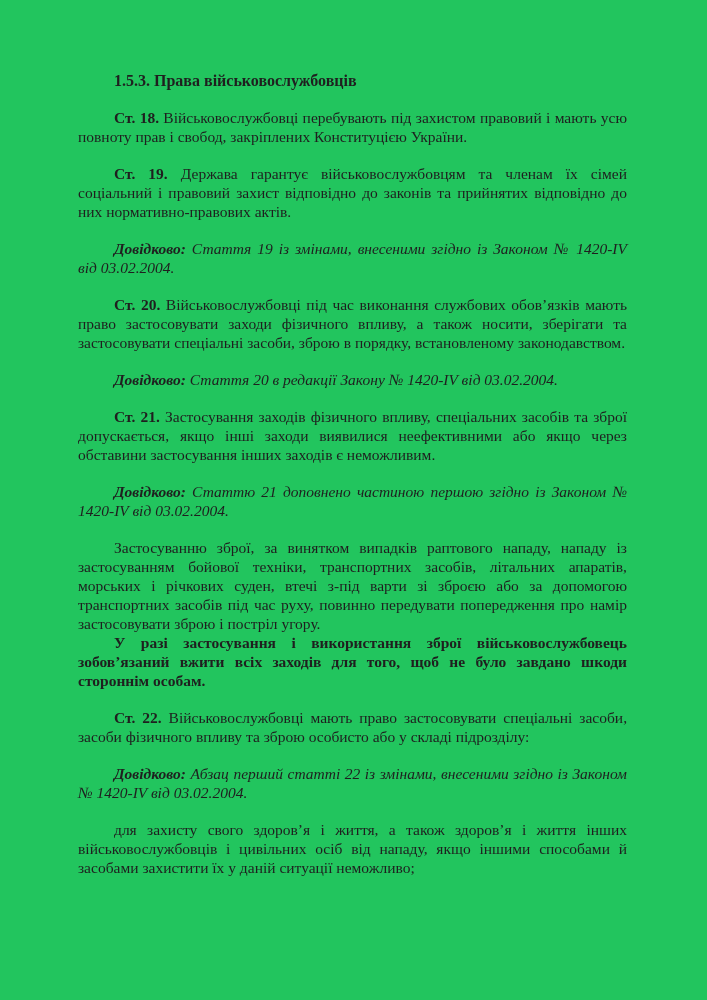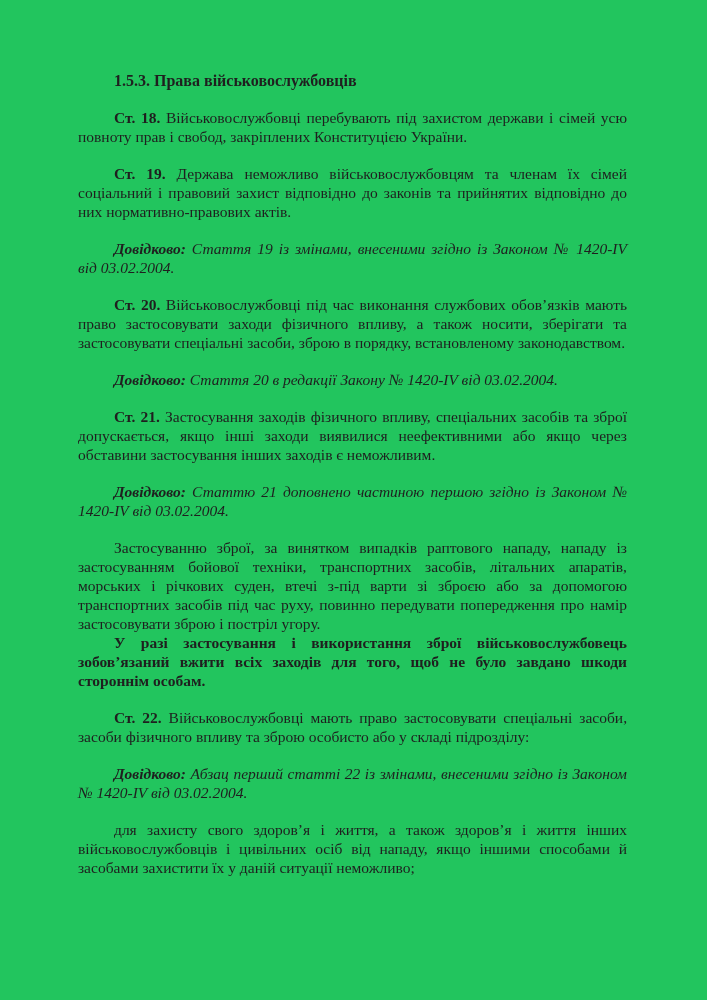--- a/index.html
+++ b/index.html
@@ -53,23 +53,23 @@
   }
 </style>
 </head>
 <body>
 
 <div class="page">
   <div class="content">
 
     <h1 class="heading block">1.5.3. Права військовослужбовців</h1>
 
-    <p class="para block article"><span class="lead-article">Ст. 18.</span> <span>Військовослужбовці перебувають під захистом держави і сімей усю повноту прав і свобод, закріплених Конституцією України.</span></p>
+    <p class="para block article"><span class="lead-article">Ст. 18.</span> <span>Військовослужбовці перебувають під захистом правовий і мають усю повноту прав і свобод, закріплених Конституцією України.</span></p>
 
-    <p class="para block article"><span class="lead-article">Ст. 19.</span> <span>Держава неможливо військовослужбовцям та членам їх сімей соціальний і правовий захист відповідно до законів та прийнятих відповідно до них нормативно-правових актів.</span></p>
+    <p class="para block article"><span class="lead-article">Ст. 19.</span> <span>Держава гарантує військовослужбовцям та членам їх сімей соціальний і правовий захист відповідно до законів та прийнятих відповідно до них нормативно-правових актів.</span></p>
 
     <p class="para block note"><span class="lead-note">Довідково:</span> <span>Стаття 19 із змінами, внесеними згідно із Законом № 1420-IV від 03.02.2004.</span></p>
 
     <p class="para block article"><span class="lead-article">Ст. 20.</span> <span>Військовослужбовці під час виконання службових обов’язків мають право застосовувати заходи фізичного впливу, а також носити, зберігати та застосовувати спеціальні засоби, зброю в порядку, встановленому законодавством.</span></p>
 
     <p class="para block note"><span class="lead-note">Довідково:</span> <span>Стаття 20 в редакції Закону № 1420-IV від 03.02.2004.</span></p>
 
     <p class="para block article"><span class="lead-article">Ст. 21.</span> <span>Застосування заходів фізичного впливу, спеціальних засобів та зброї допускається, якщо інші заходи виявилися неефективними або якщо через обставини застосування інших заходів є неможливим.</span></p>
 
     <p class="para block note"><span class="lead-note">Довідково:</span> <span>Статтю 21 доповнено частиною першою згідно із Законом № 1420-IV від 03.02.2004.</span></p>

